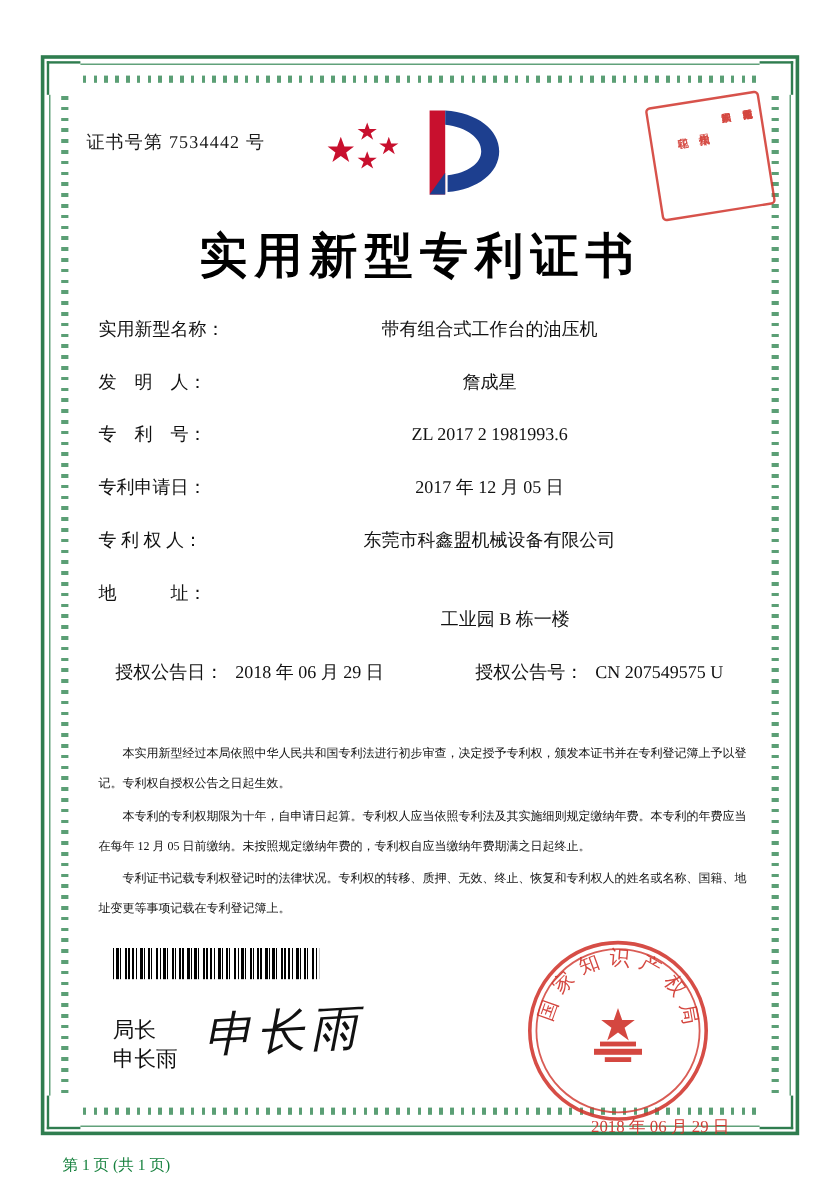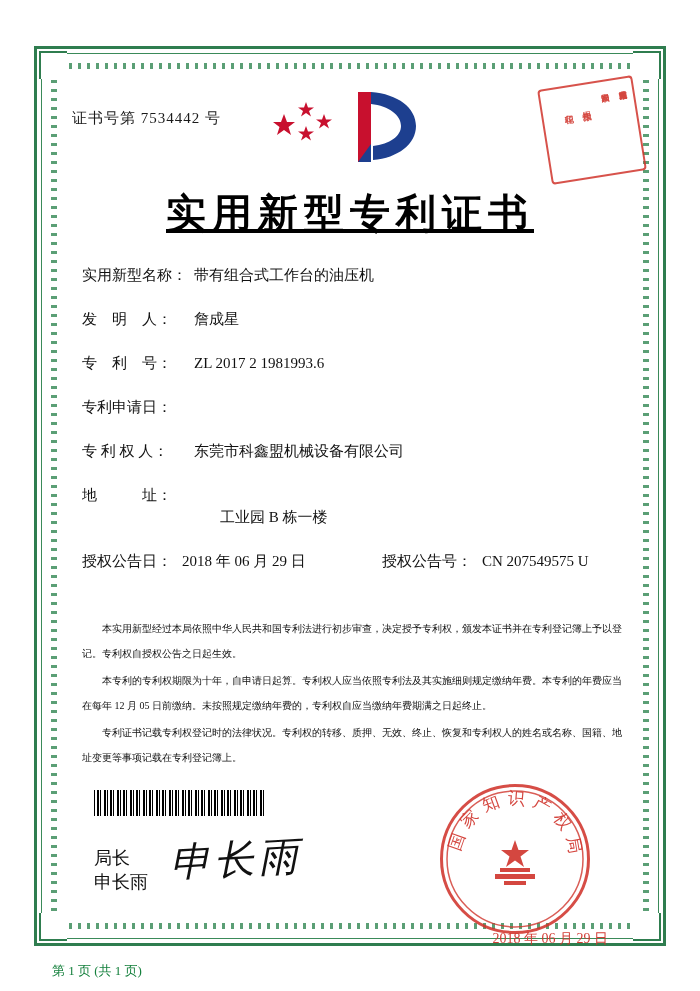--- a/index.html
+++ b/index.html
@@ -135,21 +135,20 @@
     position: absolute;
     left: 0;
     right: 0;
     top: 122px;
     text-align: center;
     font-size: 40px;
     font-weight: bold;
     letter-spacing: 6px;
     color: #000000;
     font-family: "Liberation Serif", "DejaVu Serif", serif;
-    text-decoration: underline;
   }
 
   
   .fields {
     position: absolute;
     left: 30px;
     top: 200px;
     width: 540px;
     font-size: 15px;
     line-height: 22px;
@@ -161,31 +160,33 @@
   }
   .field-label {
     width: 112px;
     flex: 0 0 112px;
     color: #111;
     letter-spacing: 0px;
   }
   .field-value {
     flex: 1;
     color: #111;
+    text-align: center;
   }
   .field-value .line2 {
     display: block;
     margin-top: 22px;
     margin-left: 26px;
   }
 
   .dual-row {
     display: flex;
     align-items: flex-start;
     margin-bottom: 14px;
+    margin-left: 14px;
   }
   .dual-left { width: 300px; flex: 0 0 300px; display: flex; }
   .dual-right { flex: 1; display: flex; }
   .dual-label { flex: 0 0 auto; }
   .dual-value { margin-left: 10px; }
 
   
   .paragraphs {
     position: absolute;
     left: 30px;
@@ -328,20 +329,21 @@
         <div class="field-value">詹成星</div>
       </div>
 
       <div class="field-row">
         <div class="field-label">专　利　号：</div>
         <div class="field-value">ZL 2017 2 1981993.6</div>
       </div>
 
       <div class="field-row">
         <div class="field-label">专利申请日：</div>
+        <div class="field-value">2017 年 12 月 05 日</div>
       </div>
 
       <div class="field-row">
         <div class="field-label">专 利 权 人：</div>
         <div class="field-value">东莞市科鑫盟机械设备有限公司</div>
       </div>
 
       <div class="field-row">
         <div class="field-label">地　　　址：</div>
         <div class="field-value">

